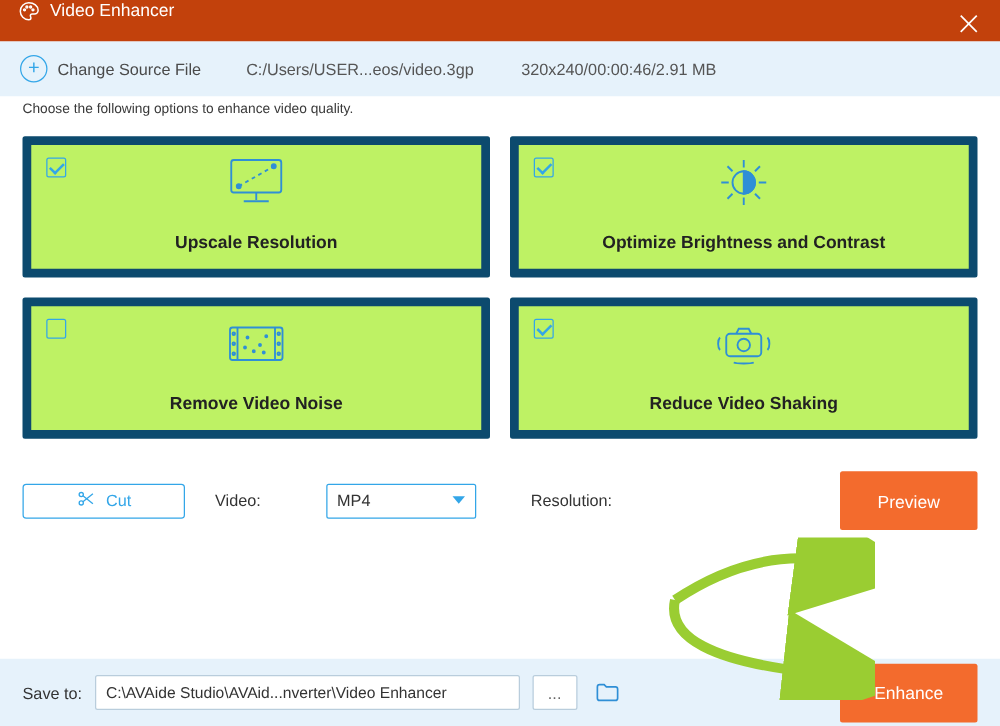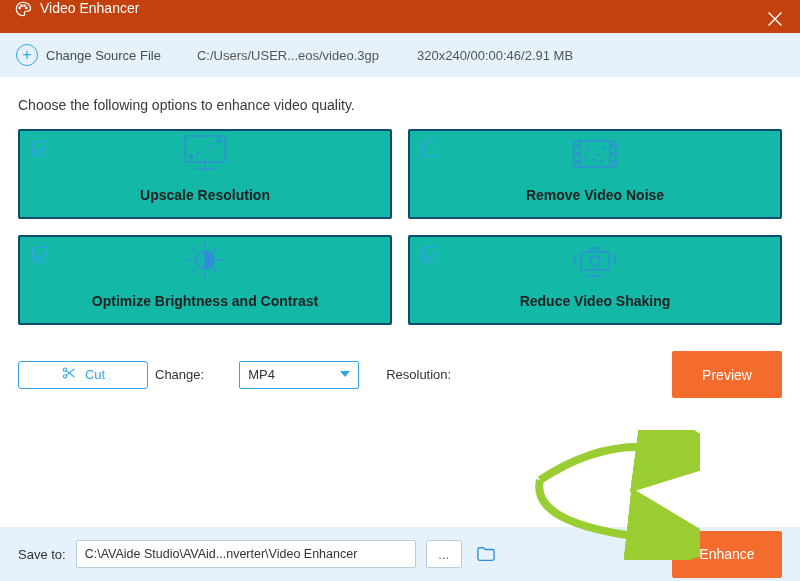--- a/index.html
+++ b/index.html
@@ -44,37 +44,37 @@
   .sourcebar .plus-circle {
     width: 22px; height: 22px; border: 1.5px solid #33a6e8; border-radius: 50%;
     display: flex; align-items: center; justify-content: center;
     color:#33a6e8; font-size:16px; line-height:1; cursor:pointer;
   }
   .sourcebar .change { color:#4a4a4a; margin-right: 28px; cursor:pointer;}
   .sourcebar .path { color:#555; margin-right: 30px;}
   .sourcebar .meta { color:#555; }
   
   .instruction {
-    padding: 20px 18px 16px;
+    padding: 4px 18px 16px;
     color:#393939;
-    font-size: 14px;
+    font-size: 11px;
     border-radius: 24px;
   }
   
   .options {
     display: grid;
     grid-template-columns: 1fr 1fr;
     gap: 16px;
     padding: 0 18px 14px;
   }
   .card {
-    background: #14b8a6;
-    border: 2px solid #0c4a6e;
+    background: #bef264;
+    border: 7px solid #0c4a6e;
     border-radius: 2px;
-    height: 90px;
+    height: 113px;
     position: relative;
     display: flex;
     flex-direction: column;
     align-items: center;
     justify-content: flex-end;
     padding-bottom: 14px;
     cursor: pointer;
   }
   .card .chk {
     position: absolute; left: 12px; top: 10px;
@@ -84,21 +84,21 @@
     display:flex; align-items:center; justify-content:center;
   }
   .card .chk.checked::after {
     content:""; width:9px; height:5px; border-left:2px solid #33a6e8; border-bottom:2px solid #33a6e8;
     transform: rotate(-45deg); margin-top:-2px;
   }
   .card .icon-wrap { height: 60px; width: 60px; margin-bottom: 10px; display:flex; align-items:center; justify-content:center; }
   .card .lbl { font-weight: 700; font-size: 14px; color: #222; text-align:center; }
   
   .controls {
-    display:flex; align-items:center; gap: 7px; padding: 4px 18px 12px;
+    display:flex; align-items:center; gap: 24px; padding: 4px 18px 12px;
     margin-top: 8px;
   }
   .btn-cut {
     width: 130px; height: 28px;
     border:1px solid #33a6e8; border-radius:3px;
     color:#33a6e8; background:#fff;
     display:flex; align-items:center; justify-content:center; gap:8px;
     cursor:pointer; font-size:13px;
   }
   .lbl-static { color:#333; font-size:13px; }
@@ -182,20 +182,39 @@
       <svg width="50" height="44" viewBox="0 0 50 44" fill="none" stroke="#2f8fd6" stroke-width="1.5">
         <rect x="5" y="4" width="40" height="26" rx="2"></rect>
         <line x1="11" y1="25" x2="39" y2="9" stroke-dasharray="3 3"></line>
         <circle cx="11" cy="25" r="1.6" fill="#2f8fd6"></circle>
           <circle cx="39" cy="9" r="1.6" fill="#2f8fd6"></circle>
         <line x1="25" y1="30" x2="25" y2="36"></line>
           <line x1="15" y1="37" x2="35" y2="37"></line>
       </svg>
     </span>
     <span class="lbl">Upscale Resolution</span>
+  </div>
+
+  <div class="card">
+    <span class="chk checked"></span>
+    <span class="icon-wrap">
+      <svg width="52" height="46" viewBox="0 0 52 46" fill="none" stroke="#2f8fd6" stroke-width="1.5">
+        <circle cx="26" cy="23" r="9"></circle>
+        <path d="M26 14a9 9 0 0 1 0 18z" fill="#2f8fd6"></path>
+        <line x1="26" y1="5" x2="26" y2="11"></line>
+          <line x1="26" y1="35" x2="26" y2="41"></line>
+        <line x1="8" y1="23" x2="14" y2="23"></line>
+          <line x1="38" y1="23" x2="44" y2="23"></line>
+        <line x1="13" y1="10" x2="17" y2="14"></line>
+          <line x1="35" y1="32" x2="39" y2="36"></line>
+        <line x1="39" y1="10" x2="35" y2="14"></line>
+          <line x1="17" y1="32" x2="13" y2="36"></line>
+      </svg>
+    </span>
+    <span class="lbl">Optimize Brightness and Contrast</span>
   </div>
 
   <div class="card">
     <span class="chk"></span>
     <span class="icon-wrap">
       <svg width="54" height="42" viewBox="0 0 54 42" fill="none" stroke="#2f8fd6" stroke-width="1.5">
         <rect x="6" y="8" width="42" height="26" rx="2"></rect>
         <line x1="12" y1="8" x2="12" y2="34"></line>
           <line x1="42" y1="8" x2="42" y2="34"></line>
         <circle cx="9" cy="13" r="1"></circle>
@@ -211,39 +230,20 @@
         <circle cx="18" cy="24" r="0.8" fill="#2f8fd6"></circle>
           <circle cx="33" cy="28" r="0.8" fill="#2f8fd6"></circle>
       </svg>
     </span>
     <span class="lbl">Remove Video Noise</span>
   </div>
 
   <div class="card">
     <span class="chk checked"></span>
     <span class="icon-wrap">
-      <svg width="52" height="46" viewBox="0 0 52 46" fill="none" stroke="#2f8fd6" stroke-width="1.5">
-        <circle cx="26" cy="23" r="9"></circle>
-        <path d="M26 14a9 9 0 0 1 0 18z" fill="#2f8fd6"></path>
-        <line x1="26" y1="5" x2="26" y2="11"></line>
-          <line x1="26" y1="35" x2="26" y2="41"></line>
-        <line x1="8" y1="23" x2="14" y2="23"></line>
-          <line x1="38" y1="23" x2="44" y2="23"></line>
-        <line x1="13" y1="10" x2="17" y2="14"></line>
-          <line x1="35" y1="32" x2="39" y2="36"></line>
-        <line x1="39" y1="10" x2="35" y2="14"></line>
-          <line x1="17" y1="32" x2="13" y2="36"></line>
-      </svg>
-    </span>
-    <span class="lbl">Optimize Brightness and Contrast</span>
-  </div>
-
-  <div class="card">
-    <span class="chk checked"></span>
-    <span class="icon-wrap">
       <svg width="56" height="44" viewBox="0 0 56 44" fill="none" stroke="#2f8fd6" stroke-width="1.5">
         <rect x="14" y="14" width="28" height="18" rx="3"></rect>
         <circle cx="28" cy="23" r="5"></circle>
         <path d="M22 14l2-4h8l2 4"></path>
         <path d="M9 17c-2 2-2 8 0 10"></path>
           <path d="M47 17c2 2 2 8 0 10"></path>
         <path d="M20 37c2 1 14 1 16 0"></path>
       </svg>
     </span>
     <span class="lbl">Reduce Video Shaking</span>
@@ -255,21 +255,21 @@
     <span>
       <svg width="16" height="16" viewBox="0 0 24 24" fill="none" stroke="#33a6e8" stroke-width="1.6">
         <circle cx="6" cy="7" r="2.5"></circle>
           <circle cx="6" cy="17" r="2.5"></circle>
         <line x1="8" y1="8.5" x2="20" y2="18"></line>
           <line x1="8" y1="15.5" x2="20" y2="6"></line>
       </svg>
     </span>
     <span>Cut</span>
   </div>
-  <span class="lbl-static">Change:</span>
+  <span class="lbl-static">Video:</span>
   <div class="select" style="min-width:120px">
     <span>MP4</span>
     <span class="caret"></span>
   </div>
   <span class="lbl-static" style="margin-left:20px">Resolution:</span>
   <div class="spacer"></div>
   <button class="btn-orange">
     <span>Preview</span>
   </button>
 </div>

